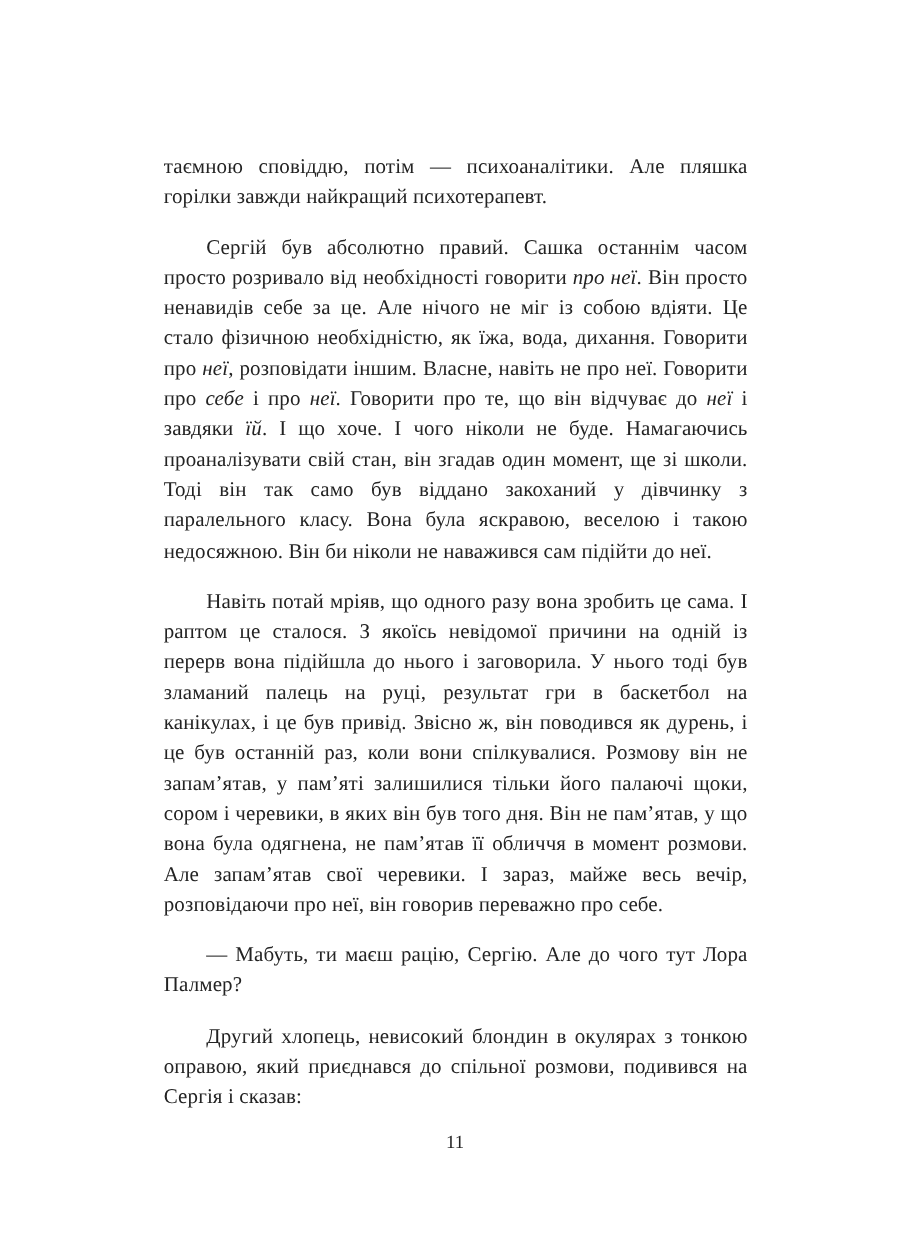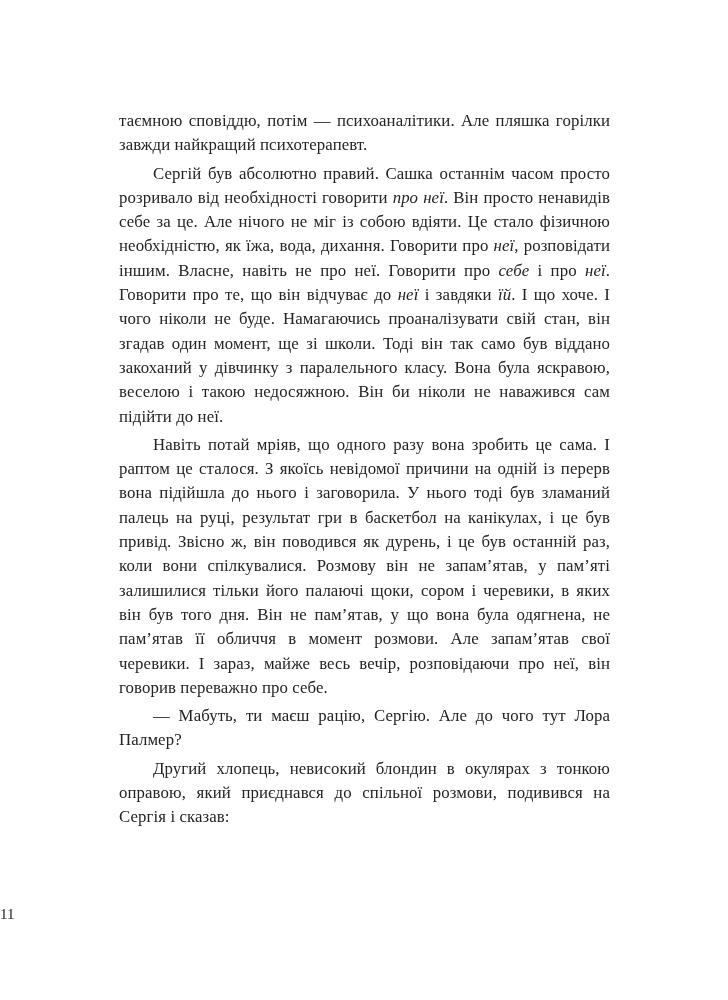--- a/index.html
+++ b/index.html
@@ -24,33 +24,34 @@
     position: absolute;
     left: 115px;
     top: 105px;
     width: 499px;
     font-size: 16.8px;
     line-height: 24.3px;
     text-align: justify;
     letter-spacing: 0.1px;
   }
   .para {
-    margin: 4px;
+    margin: 16px;
     padding: 0;
   }
   .para.indent {
     text-indent: 34px;
   }
   .para em {
   }
   .page-number {
     position: absolute;
     left: 0;
     top: 906px;
     width: 100%;
+    text-align: center;
     font-size: 15px;
     color: #232323;
   }
 </style>
 </head>
 <body>
 
 <div class="book-page">
   <div class="text-block">
       <p class="para"><span>таємною сповіддю, потім — психоаналітики. Але пляшка горілки завжди найкращий психотерапевт.</span></p>

